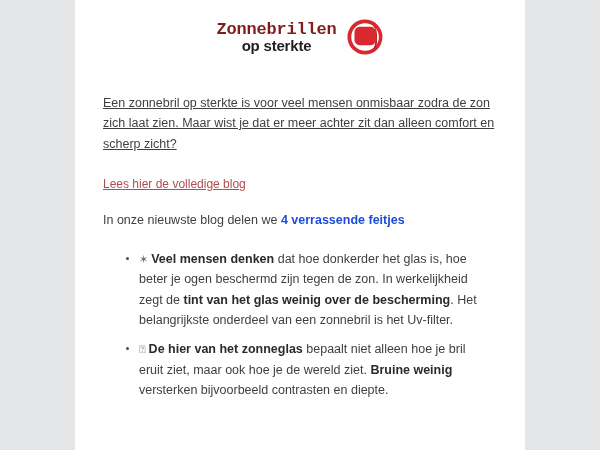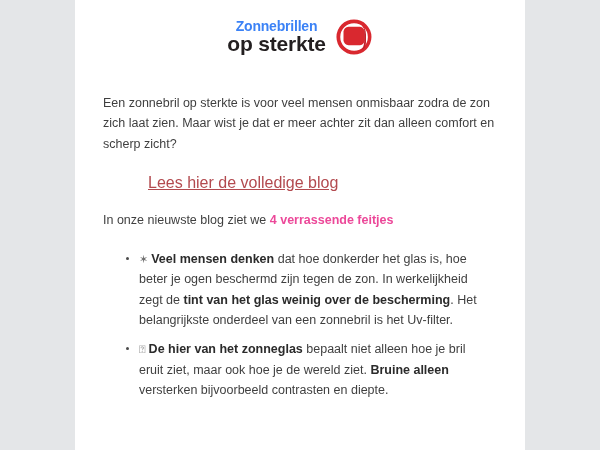--- a/index.html
+++ b/index.html
@@ -39,27 +39,28 @@
     align-items: center;
     gap: 9px;
   }
   .logo-wordmark {
     display: flex;
     flex-direction: column;
     align-items: center;
     line-height: 1.02;
   }
   .logo-line1 {
-    font-size: 14px;
+    font-size: 17px;
     font-weight: bold;
-    color: #3b82f6;
+    color: #7f1d1d;
     letter-spacing: -0.2px;
+    font-family: Liberation Mono, monospace;
   }
   .logo-line2 {
-    font-size: 21px;
+    font-size: 15px;
     font-weight: bold;
     color: #231f20;
     letter-spacing: -0.2px;
   }
   .logo-mark {
     width: 38px;
     height: 38px;
     flex: 0 0 38px;
     position: relative;
   }
@@ -78,38 +79,38 @@
   .greeting {
     font-size: 12.5px;
     color: #3f3f3f;
     margin: 19px 0 0 0;
   }
   .intro-para {
     font-size: 12.5px;
     color: #3f3f3f;
     margin: 21px 0 0 0;
     line-height: 1.62;
+    text-decoration: underline;
   }
   .blog-link-wrap {
     margin: 20px 0 0 0;
   }
   .blog-link {
-    font-size: 16px;
+    font-size: 12px;
     color: #b34a4f;
     text-decoration: underline;
     cursor: pointer;
-    margin-left: 45px;
   }
   .lead-line {
     font-size: 12.5px;
     color: #3f3f3f;
     margin: 21px 0 0 0;
   }
   .lead-line b {
-    color: #ec4899;
+    color: #1d4ed8;
   }
   .facts-list {
     margin: 22px 0 0 0;
     padding: 0 0 0 23px;
     list-style: none;
   }
   .fact-item {
     position: relative;
     font-size: 12.5px;
     line-height: 1.63;
@@ -165,28 +166,28 @@
 
 
 
       <div class="intro-para">Een zonnebril op sterkte is voor veel mensen onmisbaar zodra de zon zich laat zien. Maar wist je dat er meer achter zit dan alleen comfort en scherp zicht?</div>
 
       <div class="blog-link-wrap">
         <a class="blog-link">Lees hier de volledige blog</a>
       </div>
 
       <div class="lead-line">
-        <span>In onze nieuwste blog ziet we </span><b>4 verrassende feitjes</b>
+        <span>In onze nieuwste blog delen we </span><b>4 verrassende feitjes</b>
       </div>
 
       <ul class="facts-list">
         <li class="fact-item">
           <span class="fact-glyph">✶</span><b>Veel mensen denken</b><span> dat hoe donkerder het glas is, hoe beter je ogen beschermd zijn tegen de zon. In werkelijkheid zegt de </span><b>tint van het glas weinig over de bescherming</b><span>. Het belangrijkste onderdeel van een zonnebril is het Uv-filter.</span>
         </li>
         <li class="fact-item">
-          <span class="fact-glyph">⍰</span><b>De hier van het zonneglas</b><span> bepaalt niet alleen hoe je bril eruit ziet, maar ook hoe je de wereld ziet. </span><b>Bruine alleen</b><span> versterken bijvoorbeeld contrasten en diepte.</span>
+          <span class="fact-glyph">⍰</span><b>De hier van het zonneglas</b><span> bepaalt niet alleen hoe je bril eruit ziet, maar ook hoe je de wereld ziet. </span><b>Bruine weinig</b><span> versterken bijvoorbeeld contrasten en diepte.</span>
         </li>
 
       </ul>
 
     </div>
   </div>
 </div>
 
 </body></html>

